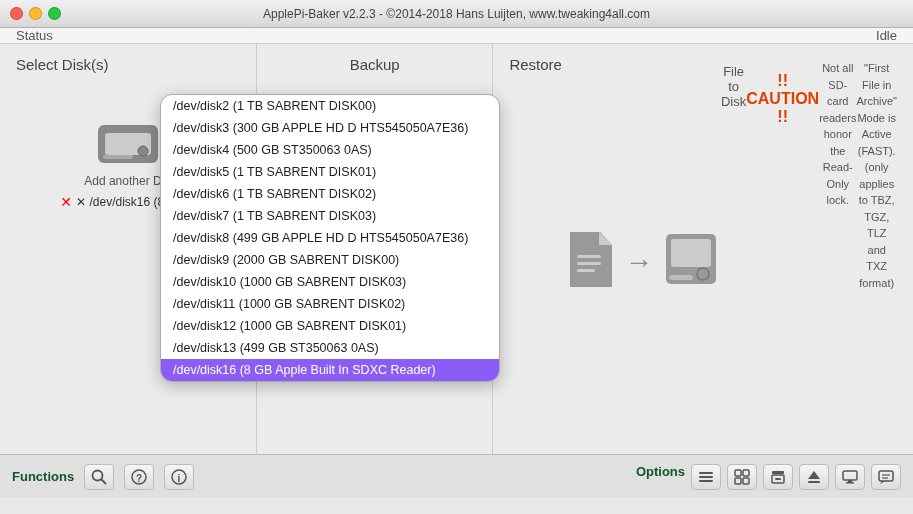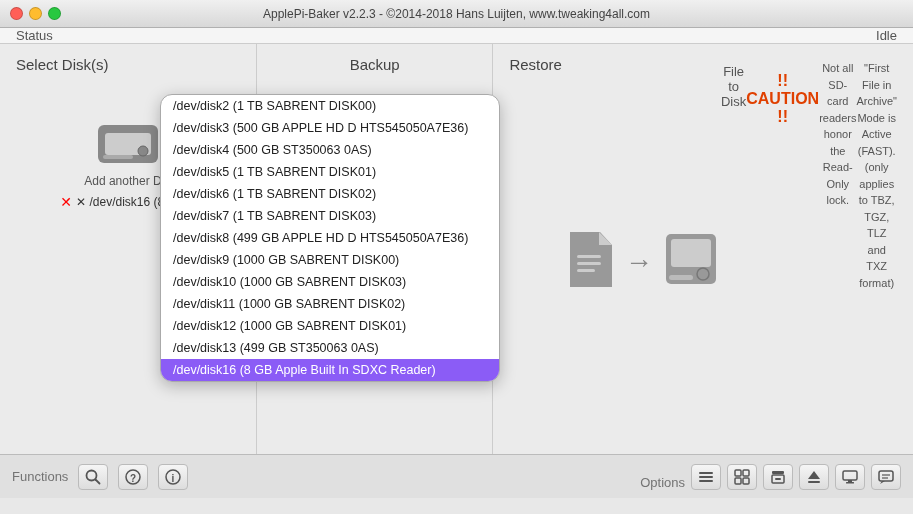--- a/index.html
+++ b/index.html
@@ -200,27 +200,27 @@
       justify-content: space-between;
       padding: 0 12px;
     }
     .bottom-left {
       display: flex;
       align-items: center;
       gap: 10px;
     }
     .bottom-right {
       display: flex;
-      align-items: flex-end;
+      align-items: flex-start;
       gap: 6px;
     }
     .bottom-label {
       font-size: 13px;
-      color: #737373;
-      font-weight: 400;
+      color: #14532d;
+      font-weight: 700;
     }
     .bottom-icon-btn {
       width: 30px;
       height: 26px;
       border: 1px solid #bbb;
       border-radius: 4px;
       background: linear-gradient(to bottom, #f5f5f5, #ddd);
       display: flex;
       align-items: center;
       justify-content: center;
@@ -271,27 +271,27 @@
         <span>Add another D...</span>
       </div>
       <div class="selected-disk-row">
         <span class="red-x">✕</span>
         <span>✕ /dev/disk16 (8 GB A</span>
       </div>
     </div>
 
     <div class="dropdown-overlay" id="disk-dropdown">
     <div class="dropdown-item">/dev/disk2 (1 TB SABRENT DISK00)</div>
-        <div class="dropdown-item">/dev/disk3 (500 GB APPLE HD D HTS545050A7E36)</div>
+        <div class="dropdown-item">/dev/disk3 (300 GB APPLE HD D HTS545050A7E36)</div>
         <div class="dropdown-item">/dev/disk4 (500 GB ST350063 0AS)</div>
         <div class="dropdown-item">/dev/disk5 (1 TB SABRENT DISK01)</div>
         <div class="dropdown-item">/dev/disk6 (1 TB SABRENT DISK02)</div>
         <div class="dropdown-item">/dev/disk7 (1 TB SABRENT DISK03)</div>
         <div class="dropdown-item">/dev/disk8 (499 GB APPLE HD D HTS545050A7E36)</div>
-        <div class="dropdown-item">/dev/disk9 (1000 GB SABRENT DISK00)</div>
+        <div class="dropdown-item">/dev/disk9 (2000 GB SABRENT DISK00)</div>
         <div class="dropdown-item">/dev/disk10 (1000 GB SABRENT DISK03)</div>
         <div class="dropdown-item">/dev/disk11 (1000 GB SABRENT DISK02)</div>
         <div class="dropdown-item">/dev/disk12 (1000 GB SABRENT DISK01)</div>
         <div class="dropdown-item">/dev/disk13 (499 GB ST350063 0AS)</div>
         <div class="dropdown-item selected">/dev/disk16 (8 GB Apple Built In SDXC Reader)</div>
       </div>
   </div>
 
   <div class="panel backup-panel">
     <div class="panel-title">Backup</div>

